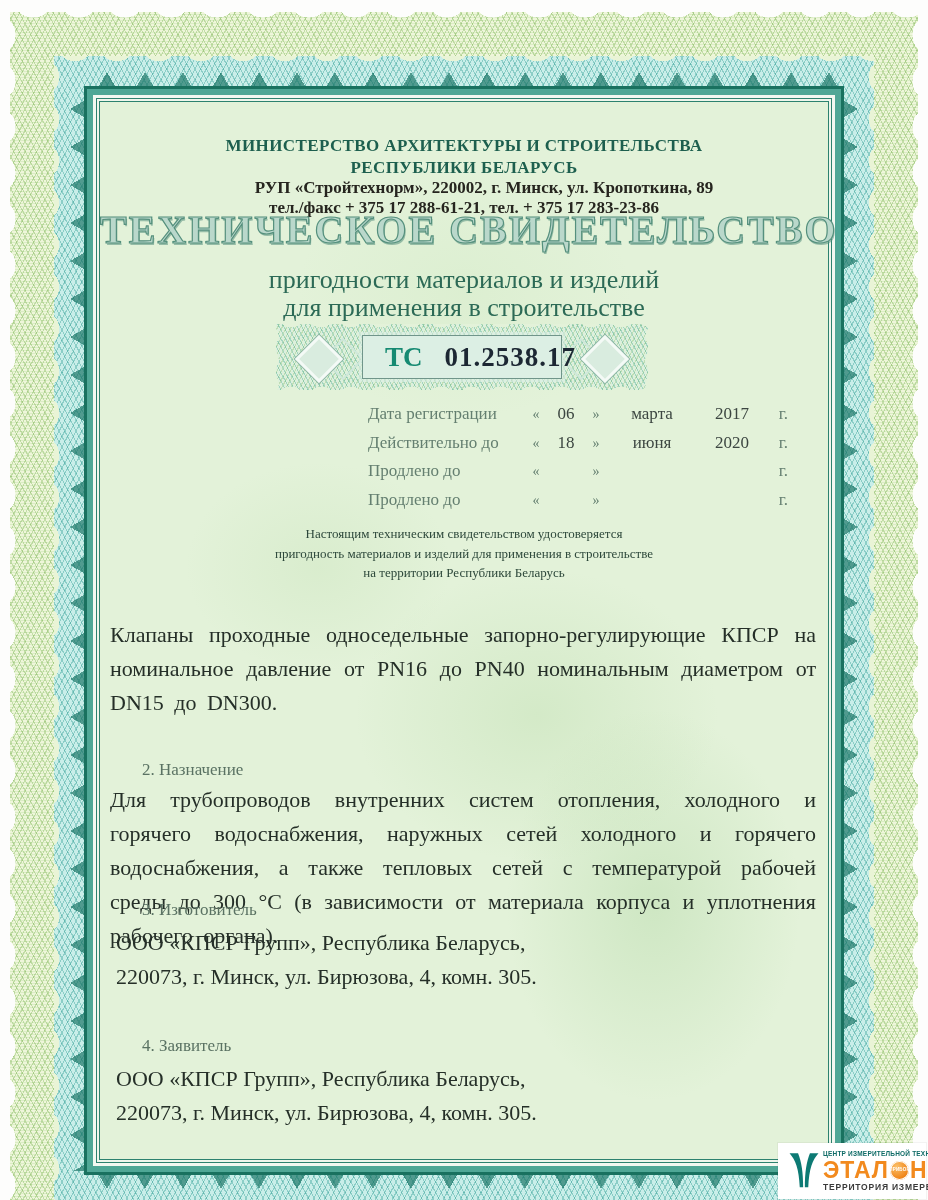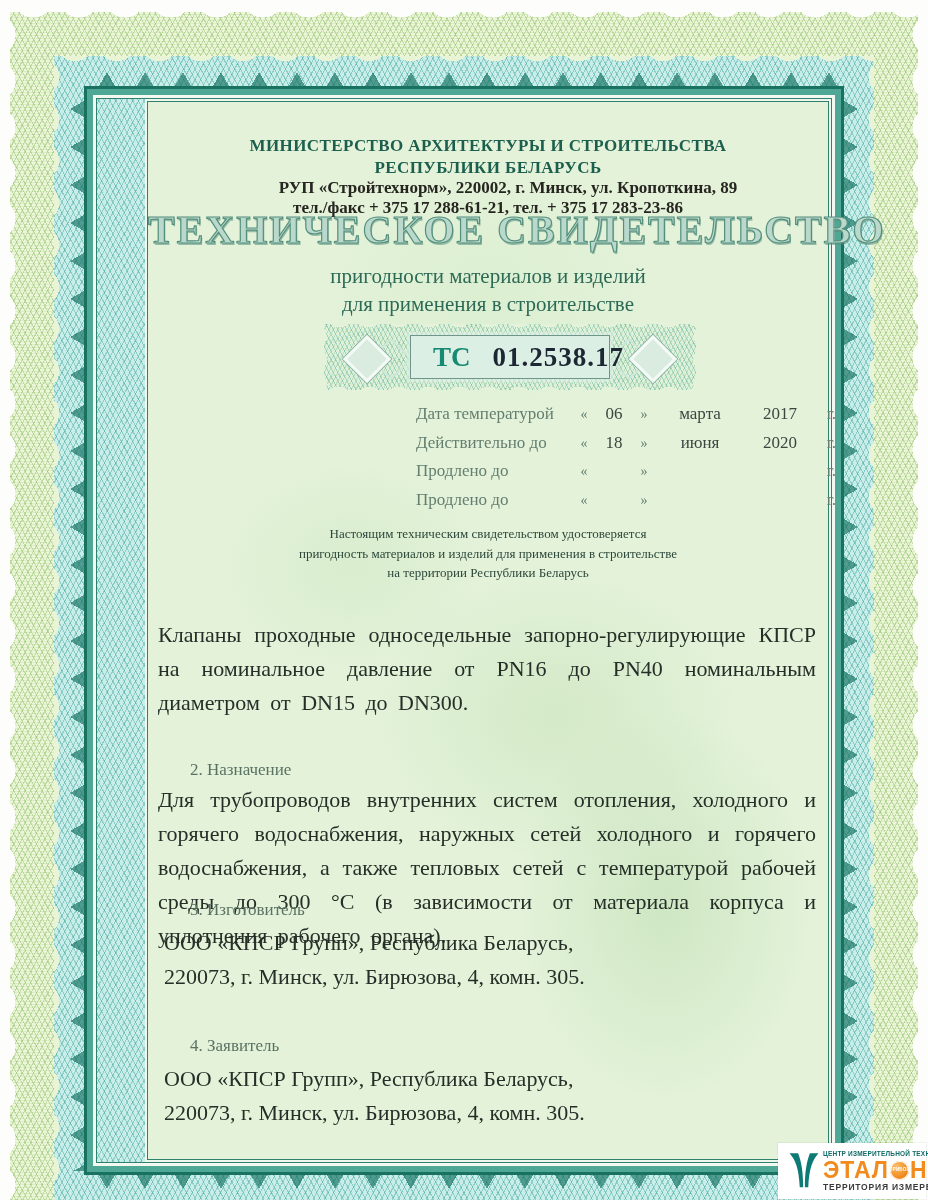--- a/index.html
+++ b/index.html
@@ -31,40 +31,40 @@
   .tri.tt{left:34px;right:34px;top:16px;height:14px;background:conic-gradient(from 150deg at 50% 0%,rgba(16,110,95,.65) 0 60deg,rgba(0,0,0,0) 60deg);background-size:38px 14px;background-repeat:repeat-x;}
   .tri.tb{left:34px;right:34px;bottom:11px;height:14px;background:conic-gradient(from 330deg at 50% 100%,rgba(16,110,95,.65) 0 60deg,rgba(0,0,0,0) 60deg);background-size:38px 14px;background-repeat:repeat-x;}
   .tri.tl{top:34px;bottom:29px;left:16px;width:14px;background:conic-gradient(from 60deg at 0% 50%,rgba(16,110,95,.65) 0 60deg,rgba(0,0,0,0) 60deg);background-size:14px 38px;background-repeat:repeat-y;}
   .tri.tr{top:34px;bottom:29px;right:16px;width:14px;background:conic-gradient(from 240deg at 100% 50%,rgba(16,110,95,.65) 0 60deg,rgba(0,0,0,0) 60deg);background-size:14px 38px;background-repeat:repeat-y;}
 
   
   .frame1{position:absolute;top:86px;left:84px;right:84px;bottom:25px;border:3px solid #19715f;}
   .frame2{position:absolute;inset:0;border:6px solid #4fa796;}
   .frame3{position:absolute;inset:0;border:3px solid #f3f8f1;}
   .frame4{position:absolute;inset:0;border:1px solid #2d826f;}
-  .frame5{position:absolute;inset:0;border:2px solid #eff6ec;margin-left:48px;}
+  .frame5{position:absolute;inset:0;border:2px solid #eff6ec;}
   .frame6{position:absolute;inset:0;border:1px solid #2d826f;}
 
   
   .inner{position:absolute;inset:0;
     background:
       radial-gradient(260px 210px at 60% 58%, rgba(150,200,130,.20), rgba(0,0,0,0) 70%),
       radial-gradient(210px 280px at 76% 76%, rgba(140,195,125,.24), rgba(0,0,0,0) 70%),
       radial-gradient(190px 150px at 30% 44%, rgba(160,205,140,.15), rgba(0,0,0,0) 70%),
       radial-gradient(240px 180px at 50% 18%, rgba(170,215,150,.12), rgba(0,0,0,0) 70%),
       #e3f2d9;}
 
   .abs{position:absolute;}
   .center{text-align:center;left:0;right:0;}
 
   .ministry{font-weight:bold;font-size:17px;letter-spacing:.4px;color:#1d5f4e;line-height:1.22;}
   .addr{font-weight:bold;font-size:17px;color:#26251f;line-height:1.18;}
   .big-title{font-weight:bold;font-size:40px;letter-spacing:2px;color:#bad8cb;
     -webkit-text-stroke:1.2px #55907d;text-shadow:1px 2px 0 rgba(85,144,125,.55);white-space:nowrap;}
-  .subtitle{font-size:21px;color:#2c6a56;line-height:1.35;}
+  .subtitle{font-size:26px;color:#2c6a56;line-height:1.35;}
 
   
   .badge{left:176px;top:222px;width:372px;height:66px;}
   .badge-mesh{position:absolute;inset:0;
     background:
       repeating-linear-gradient(62deg, rgba(30,150,130,.30) 0 1px, rgba(0,0,0,0) 1px 4px),
       repeating-linear-gradient(-62deg, rgba(120,180,90,.30) 0 1px, rgba(0,0,0,0) 1px 4px),
       #ddf0dc;}
   .bite.bt{top:0;left:0;right:0;height:12px;background-image:radial-gradient(14px 9px at 50% -3px,#e3f2d9 69%,rgba(0,0,0,0) 71%);background-size:30px 12px;background-repeat:repeat-x;}
   .bite.bb{bottom:0;left:0;right:0;height:12px;background-image:radial-gradient(14px 9px at 50% 15px,#e3f2d9 69%,rgba(0,0,0,0) 71%);background-size:30px 12px;background-repeat:repeat-x;}
@@ -160,21 +160,21 @@
         <div class="diamond outline o-r"></div>
         <div class="diamond d-l"></div>
         <div class="diamond d-r"></div>
         <div class="badge-plate">
           <span class="tc">ТС</span>
           <span class="num">01.2538.17</span>
         </div>
       </div>
 
       <div class="abs dates">
-        <div class="d-label">Дата температурой</div>
+        <div class="d-label">Дата регистрации</div>
         <div class="d-q">«</div>
         <div class="d-val">06</div>
         <div class="d-q">»</div>
         <div class="d-val">марта</div>
         <div class="d-val">2017</div>
         <div class="d-suffix">г.</div>
 
         <div class="d-label">Действительно до</div>
         <div class="d-q">«</div>
         <div class="d-val">18</div>

